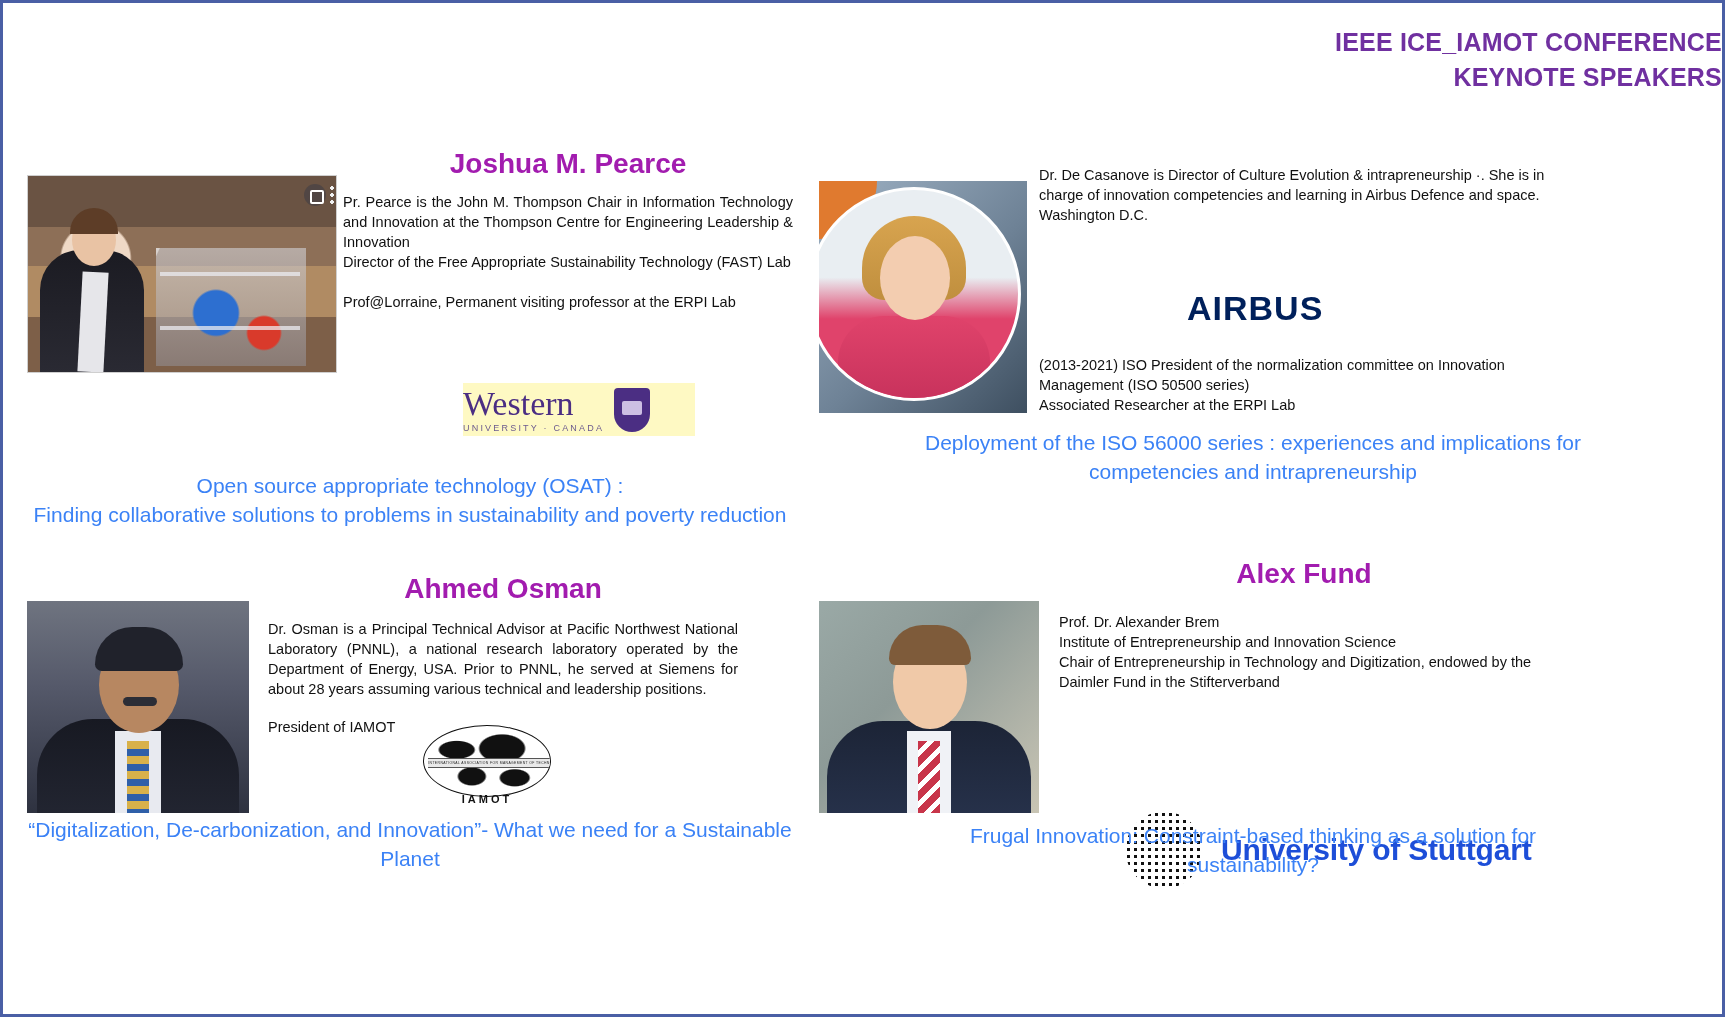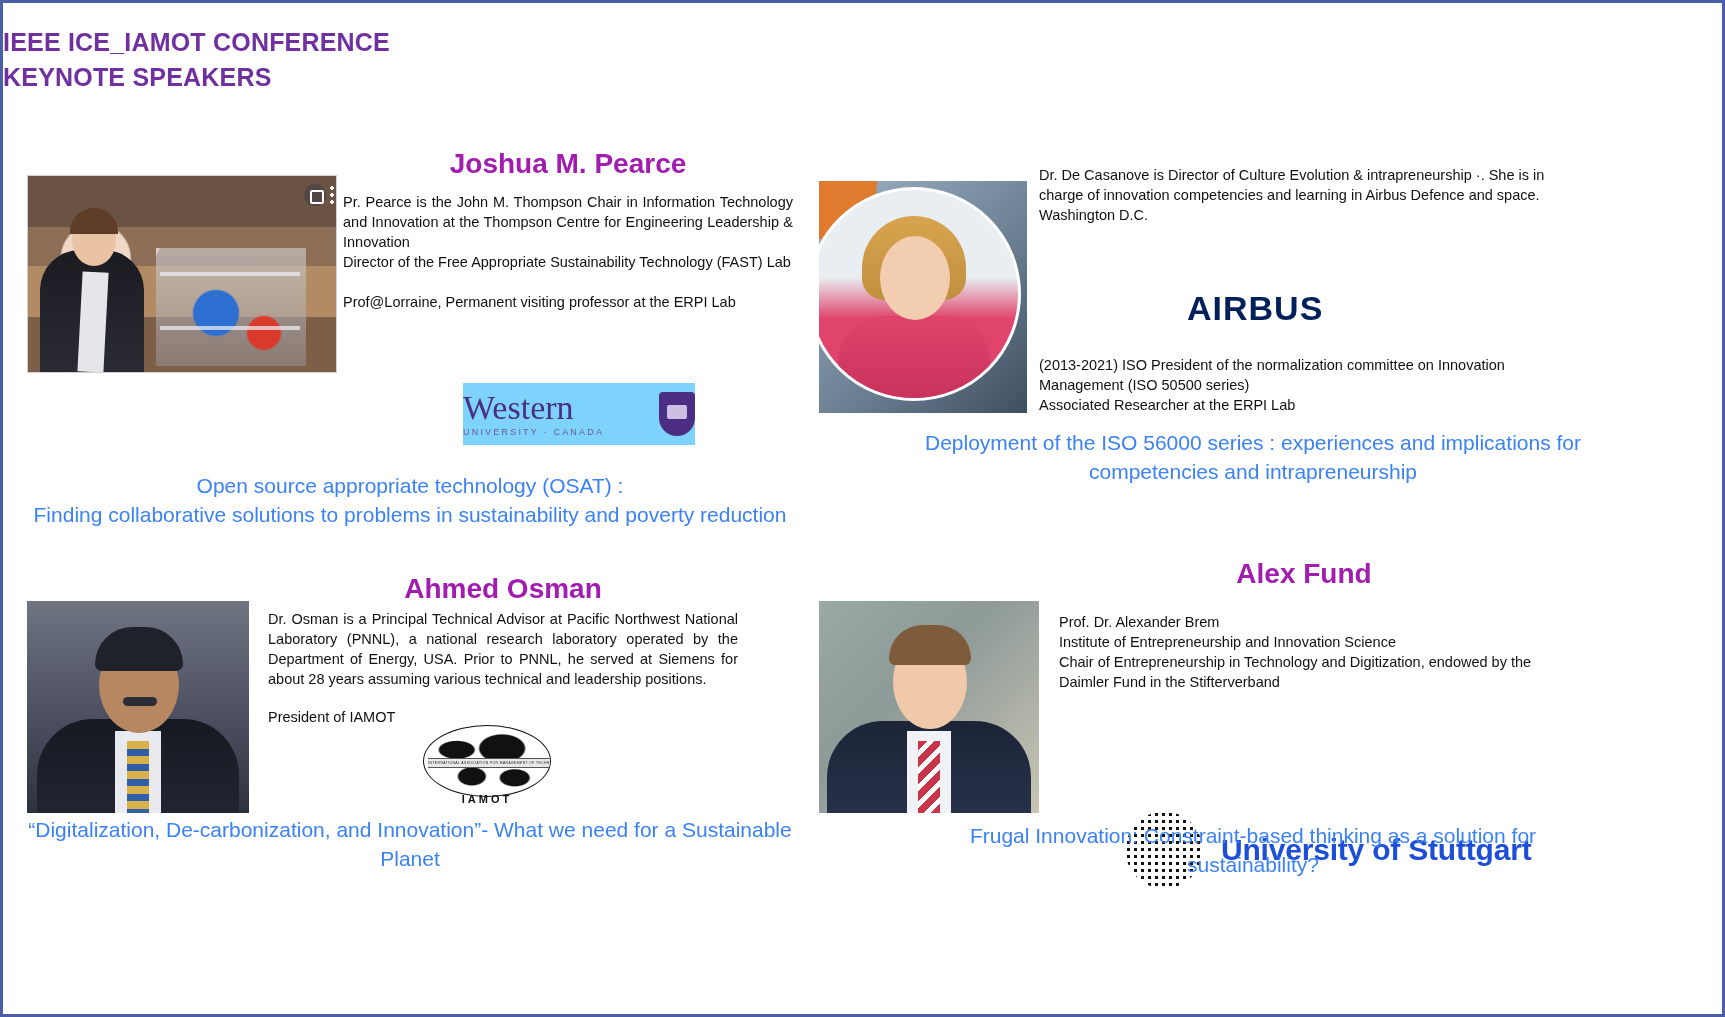--- a/index.html
+++ b/index.html
@@ -13,21 +13,21 @@
     width: 1725px; height: 1017px;
     background: #ffffff;
     border: 3px solid #4a5fa5;
     overflow: hidden;
   }
 
   
   .deck-title {
     position: absolute;
     top: 22px; left: 0; width: 100%;
-    text-align: left;
+    text-align: right;
     color: #7030A0;
     font-weight: bold;
     font-size: 25px;
     line-height: 35px;
     letter-spacing: .2px;
   }
   .deck-title .l2 { display: block; }
 
   
   .speaker { position: absolute; }
@@ -109,23 +109,23 @@
     position: absolute; right: 2px; top: 10px; width: 4px; height: 18px;
     background:
       radial-gradient(circle at 2px 2px, #f2f2f2 1.6px, rgba(0,0,0,0) 2px),
       radial-gradient(circle at 2px 9px, #f2f2f2 1.6px, rgba(0,0,0,0) 2px),
       radial-gradient(circle at 2px 16px, #f2f2f2 1.6px, rgba(0,0,0,0) 2px);
   }
 
   
   #logo-western {
     position: absolute; left: 460px; top: 380px;
-    width: 232px; height: 62px;
-    background: #7dd3fc;
-    display: flex; align-items: center; justify-content: space-between; gap: 10px;
+    width: 232px; height: 53px;
+    background: #fef9c3;
+    display: flex; align-items: center; justify-content: flex-start; gap: 10px;
   }
   #logo-western .wtext {
     font-family: "Liberation Serif", serif;
     color: #4B2E83; font-size: 34px; line-height: 34px;
   }
   #logo-western .wsub {
     font-family: "Liberation Sans", sans-serif;
     color: #6b5a8e; font-size: 9px; letter-spacing: 2.2px;
     text-align: center; margin-top: 2px;
   }
@@ -339,21 +339,21 @@
 
   <div id="logo-airbus">AIRBUS</div>
 
   <div class="sp-bio nojust" style="position:absolute; left:1036px; top:352px; width:510px;">(2013-2021) ISO President of the normalization committee on Innovation Management (ISO 50500 series)
 Associated Researcher at the ERPI Lab</div>
 
   <div class="sp-talk" style="left:900px; top:425px; width:700px; position:absolute;">Deployment of the ISO 56000 series : experiences and implications for competencies and intrapreneurship</div>
 
   <div class="speaker" style="left:265px; top:570px; width:470px;">
     <div class="sp-name">Ahmed Osman</div>
-    <div class="sp-bio" style="margin-top:4px;">Dr. Osman is a Principal Technical Advisor at Pacific Northwest National Laboratory (PNNL), a national research laboratory operated by the Department of Energy, USA. Prior to PNNL, he served at Siemens for about 28 years assuming various technical and leadership positions.</div>
+    <div class="sp-bio" style="margin-top:14px;">Dr. Osman is a Principal Technical Advisor at Pacific Northwest National Laboratory (PNNL), a national research laboratory operated by the Department of Energy, USA. Prior to PNNL, he served at Siemens for about 28 years assuming various technical and leadership positions.</div>
     <div class="sp-bio nojust" style="margin-top:18px;">President of IAMOT</div>
   </div>
 
   <div class="photo" id="photo-osman">
     <div class="o-jacket"></div>
     <div class="o-shirt"></div>
     <div class="o-tie"></div>
     <div class="o-face"></div>
     <div class="o-hair"></div>
     <div class="o-mous"></div>

